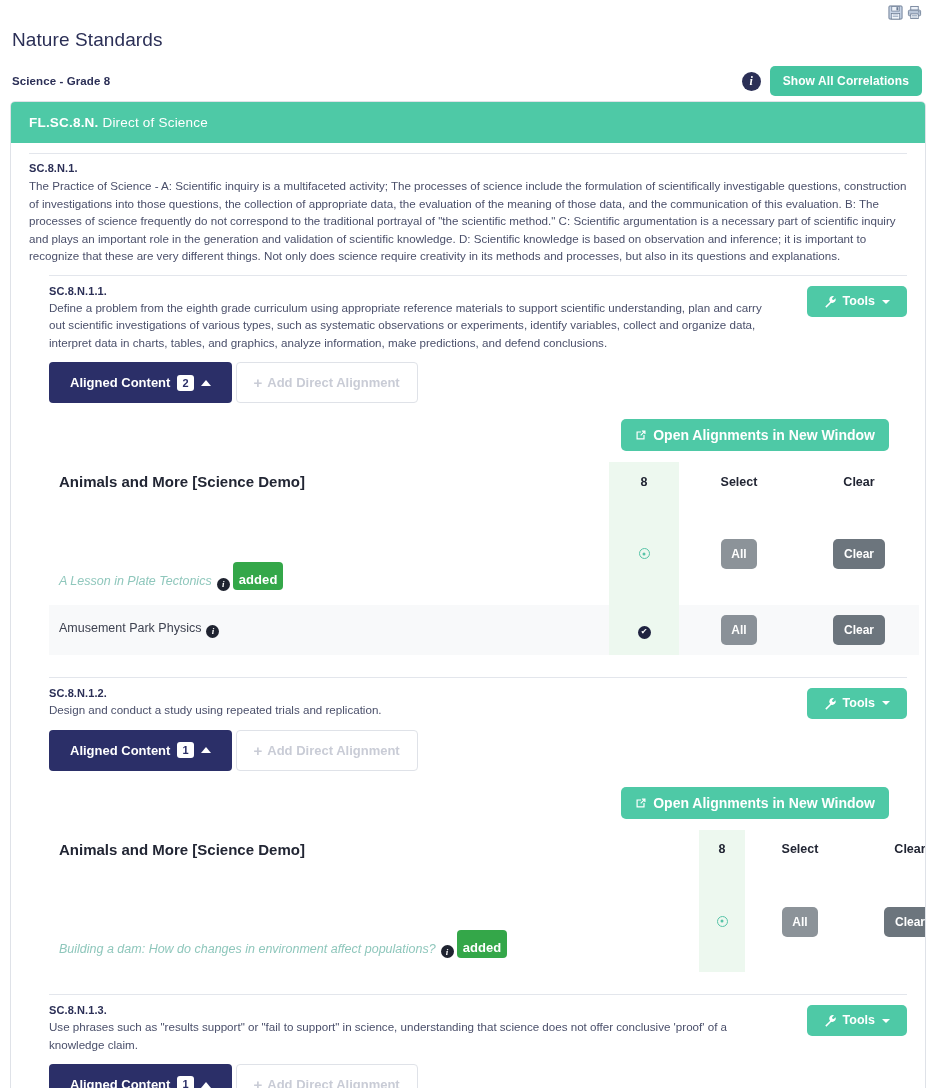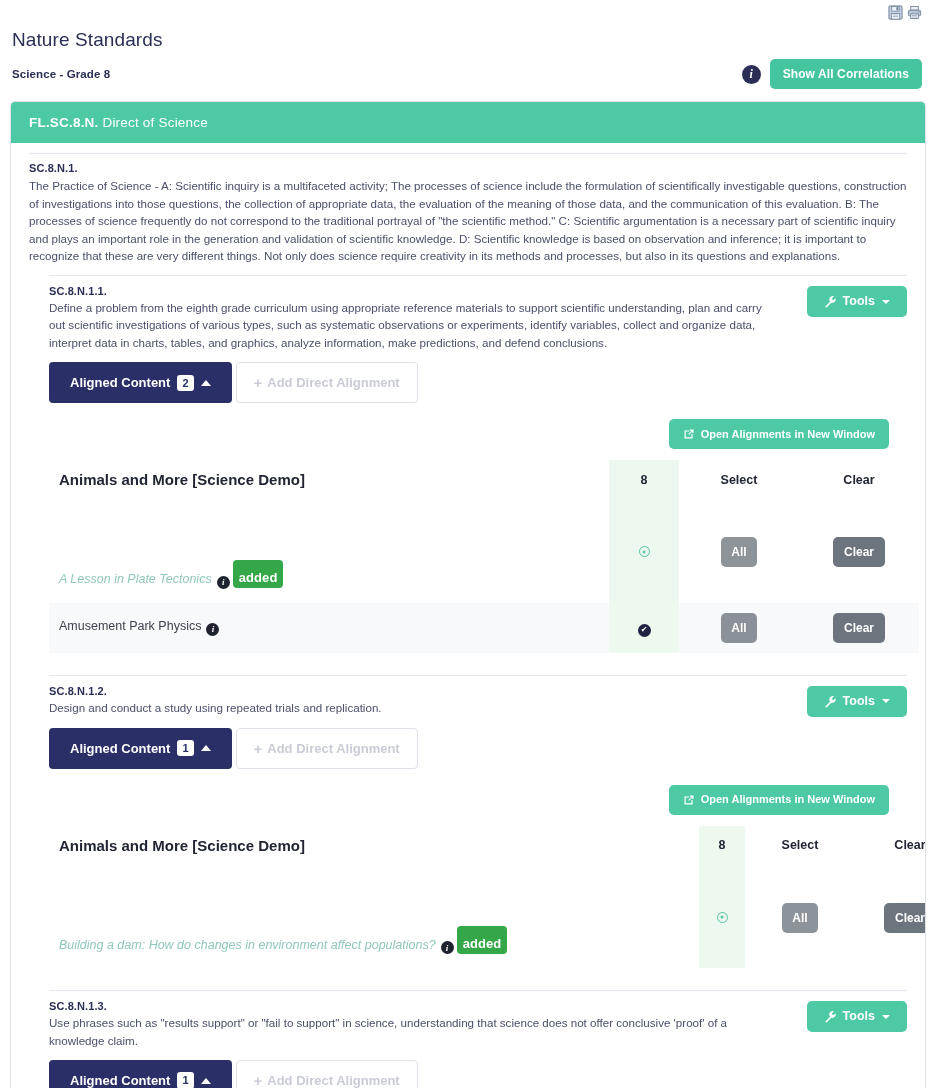--- a/index.html
+++ b/index.html
@@ -13,21 +13,21 @@
 
   
   .page-head { padding: 6px 12px 0 12px; position: relative; height: 94px; }
   .head-icons { position: absolute; top: 5px; right: 14px; display: flex; gap: 4px; }
   .icon-btn { width: 15px; height: 15px; display: block; }
 
   .site-title {
     font-size: 19px; color: #2b2f56; font-weight: 400;
     margin: 23px 0 0 0; letter-spacing: .1px;
   }
-  .sub-row { margin-top: 8px; display: flex; align-items: center; justify-content: space-between; }
+  .sub-row { margin-top: 15px; display: flex; align-items: center; justify-content: space-between; }
   .sub-title { font-size: 11.5px; font-weight: bold; color: #2b2f56; letter-spacing: .1px; }
   .sub-right { display: flex; align-items: center; gap: 9px; padding-right: 2px; }
 
   .info-circle {
     width: 19px; height: 19px; border-radius: 50%;
     background: #2b2f56; color: #fff; font-size: 12px; font-weight: bold;
     font-family: "Liberation Serif", serif;
     display: flex; align-items: center; justify-content: center; font-style: italic;
     flex: none;
   }
@@ -99,21 +99,21 @@
     font-size: 13px; font-weight: bold; padding: 12px 17px; cursor: pointer;
     display: inline-flex; align-items: center; gap: 5px; line-height: 1;
     font-family: "Liberation Sans", sans-serif;
   }
   .plus { font-size: 15px; line-height: 1; font-weight: bold; }
 
   
   .open-wrap { display: flex; justify-content: flex-end; margin-top: 16px; padding-right: 18px; }
   .open-btn {
     background: #4ec9a6; color: #fff; border: none; border-radius: 5px;
-    font-size: 11px; font-weight: bold; padding: 9px 14px; cursor: pointer;
+    font-size: 14px; font-weight: bold; padding: 9px 14px; cursor: pointer;
     display: inline-flex; align-items: center; gap: 6px; line-height: 1;
     font-family: "Liberation Sans", sans-serif;
   }
   .ext-icon { width: 12px; height: 12px; display: block; }
 
   
   .align-table { width: 100%; border-collapse: collapse; margin-top: 11px; table-layout: fixed; }
   .align-table td, .align-table th { vertical-align: middle; }
   .col-grade { background: #edf8ef; text-align: center; }
   .th-row th { padding: 11px 0 14px 0; font-size: 12.5px; font-weight: bold; color: #222634; }

